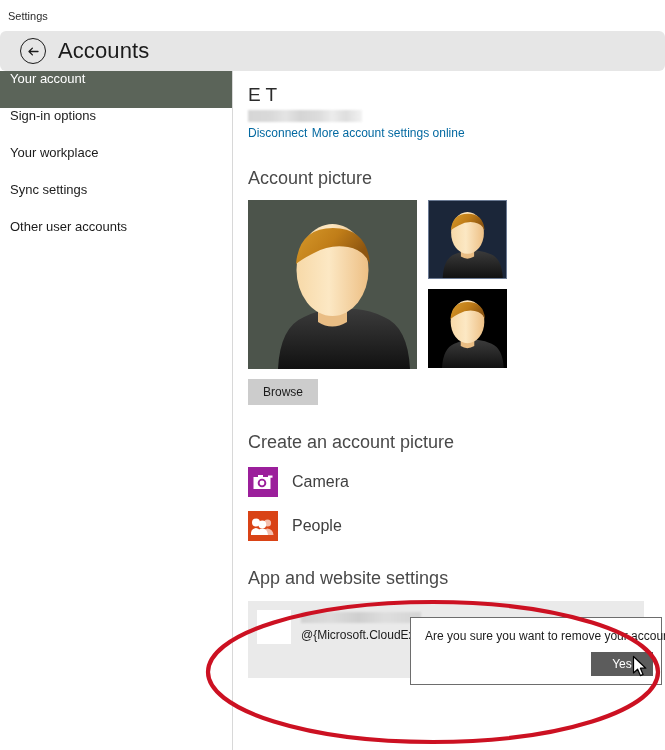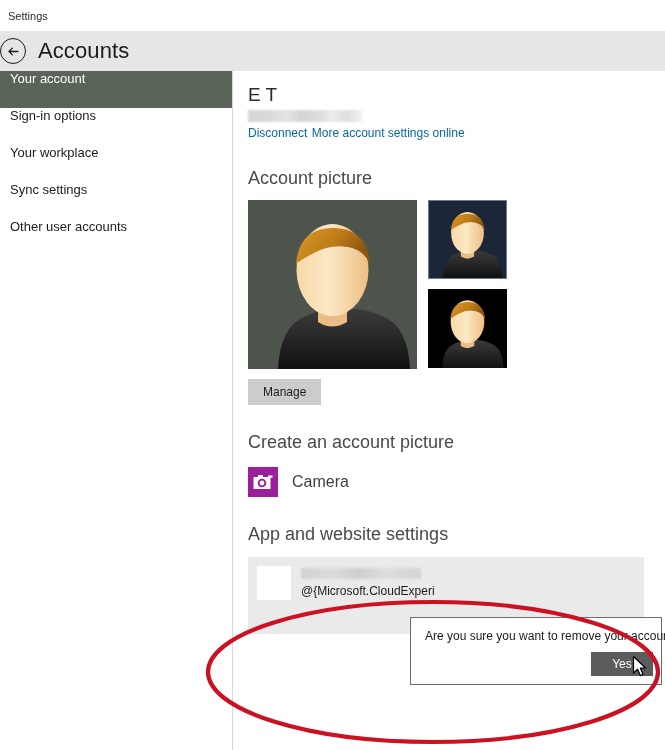--- a/index.html
+++ b/index.html
@@ -25,22 +25,23 @@
     font-size: 11px;
     color: #2b2b2b;
   }
 
   
   .header {
     height: 40px;
     background: #e6e6e6;
     display: flex;
     align-items: center;
-    padding-left: 0;
+    padding-left: 20px;
     gap: 12px;
+    border-radius: 6px;
   }
   .back-button {
     width: 26px;
     height: 26px;
     border-radius: 50%;
     border: 1.6px solid #1b1b1b;
     display: flex;
     align-items: center;
     justify-content: center;
     cursor: pointer;
@@ -364,38 +365,51 @@
           <svg width="79" height="79" viewBox="0 0 169 169">
             <path d="M30 169 q2-42 26-52 q14-7 28-8 h24 q14 1 28 8 q24 10 26 52 z" fill="url(#shirtA)"></path>
             <path d="M70 96 h29 v26 q-15 9 -29 0 z" fill="#e9bd84"></path>
             <ellipse cx="84.5" cy="70" rx="36" ry="46" fill="url(#skinA)"></ellipse>
             <path d="M48 64 q3-36 37-36 q34 0 37 36 q-6-14 -22-17 q-18 -3 -34 6 q-12 6 -18 11 z" fill="url(#hairA)"></path>
           </svg>
         </div>
       </div>
     </div>
 
-    <button class="browse-btn">Manage</button>
+    <button class="browse-btn">Browse</button>
 
     
     <div class="section-title">Create an account picture</div>
 
     <div class="tile-row">
       <div class="tile camera">
         <svg width="21" height="16" viewBox="0 0 21 16">
           <rect x="0.5" y="3" width="17" height="12" fill="#ffffff"></rect>
           <rect x="5" y="1" width="5" height="3" fill="#ffffff"></rect>
           <rect x="15" y="1.5" width="4.5" height="2.2" fill="#ffffff"></rect>
           <circle cx="9" cy="9" r="4.3" fill="#9b1f9b"></circle>
           <circle cx="9" cy="9" r="2.4" fill="#ffffff"></circle>
         </svg>
       </div>
       <span class="tile-label">Camera</span>
     </div>
 
+    <div class="tile-row">
+      <div class="tile people">
+        <svg width="24" height="17" viewBox="0 0 24 17">
+          <circle cx="16.5" cy="5" r="3.6" fill="#f4bfae"></circle>
+          <path d="M10.5 17 q0.4-6 6-6.6 q5.6 0.6 6 6.6 z" fill="#f4bfae"></path>
+          <circle cx="5" cy="4.6" r="4" fill="#ffffff"></circle>
+          <path d="M-0.5 17 q0.4-6.4 5.5-7.1 q5.1 0.7 5.5 7.1 z" fill="#ffffff"></path>
+          <circle cx="11.3" cy="6.4" r="3.9" fill="#ffffff"></circle>
+          <path d="M5.6 17 q0.4-6.1 5.7-6.8 q5.3 0.7 5.7 6.8 z" fill="#ffffff"></path>
+        </svg>
+      </div>
+      <span class="tile-label">People</span>
+    </div>
 
     
     <div class="section-title">App and website settings</div>
 
     <div class="app-acct-row">
       <div class="app-acct-thumb"></div>
       <div>
         <div class="app-acct-blur"></div>
         <div class="app-acct-sub">@{Microsoft.CloudExperi</div>
       </div>

